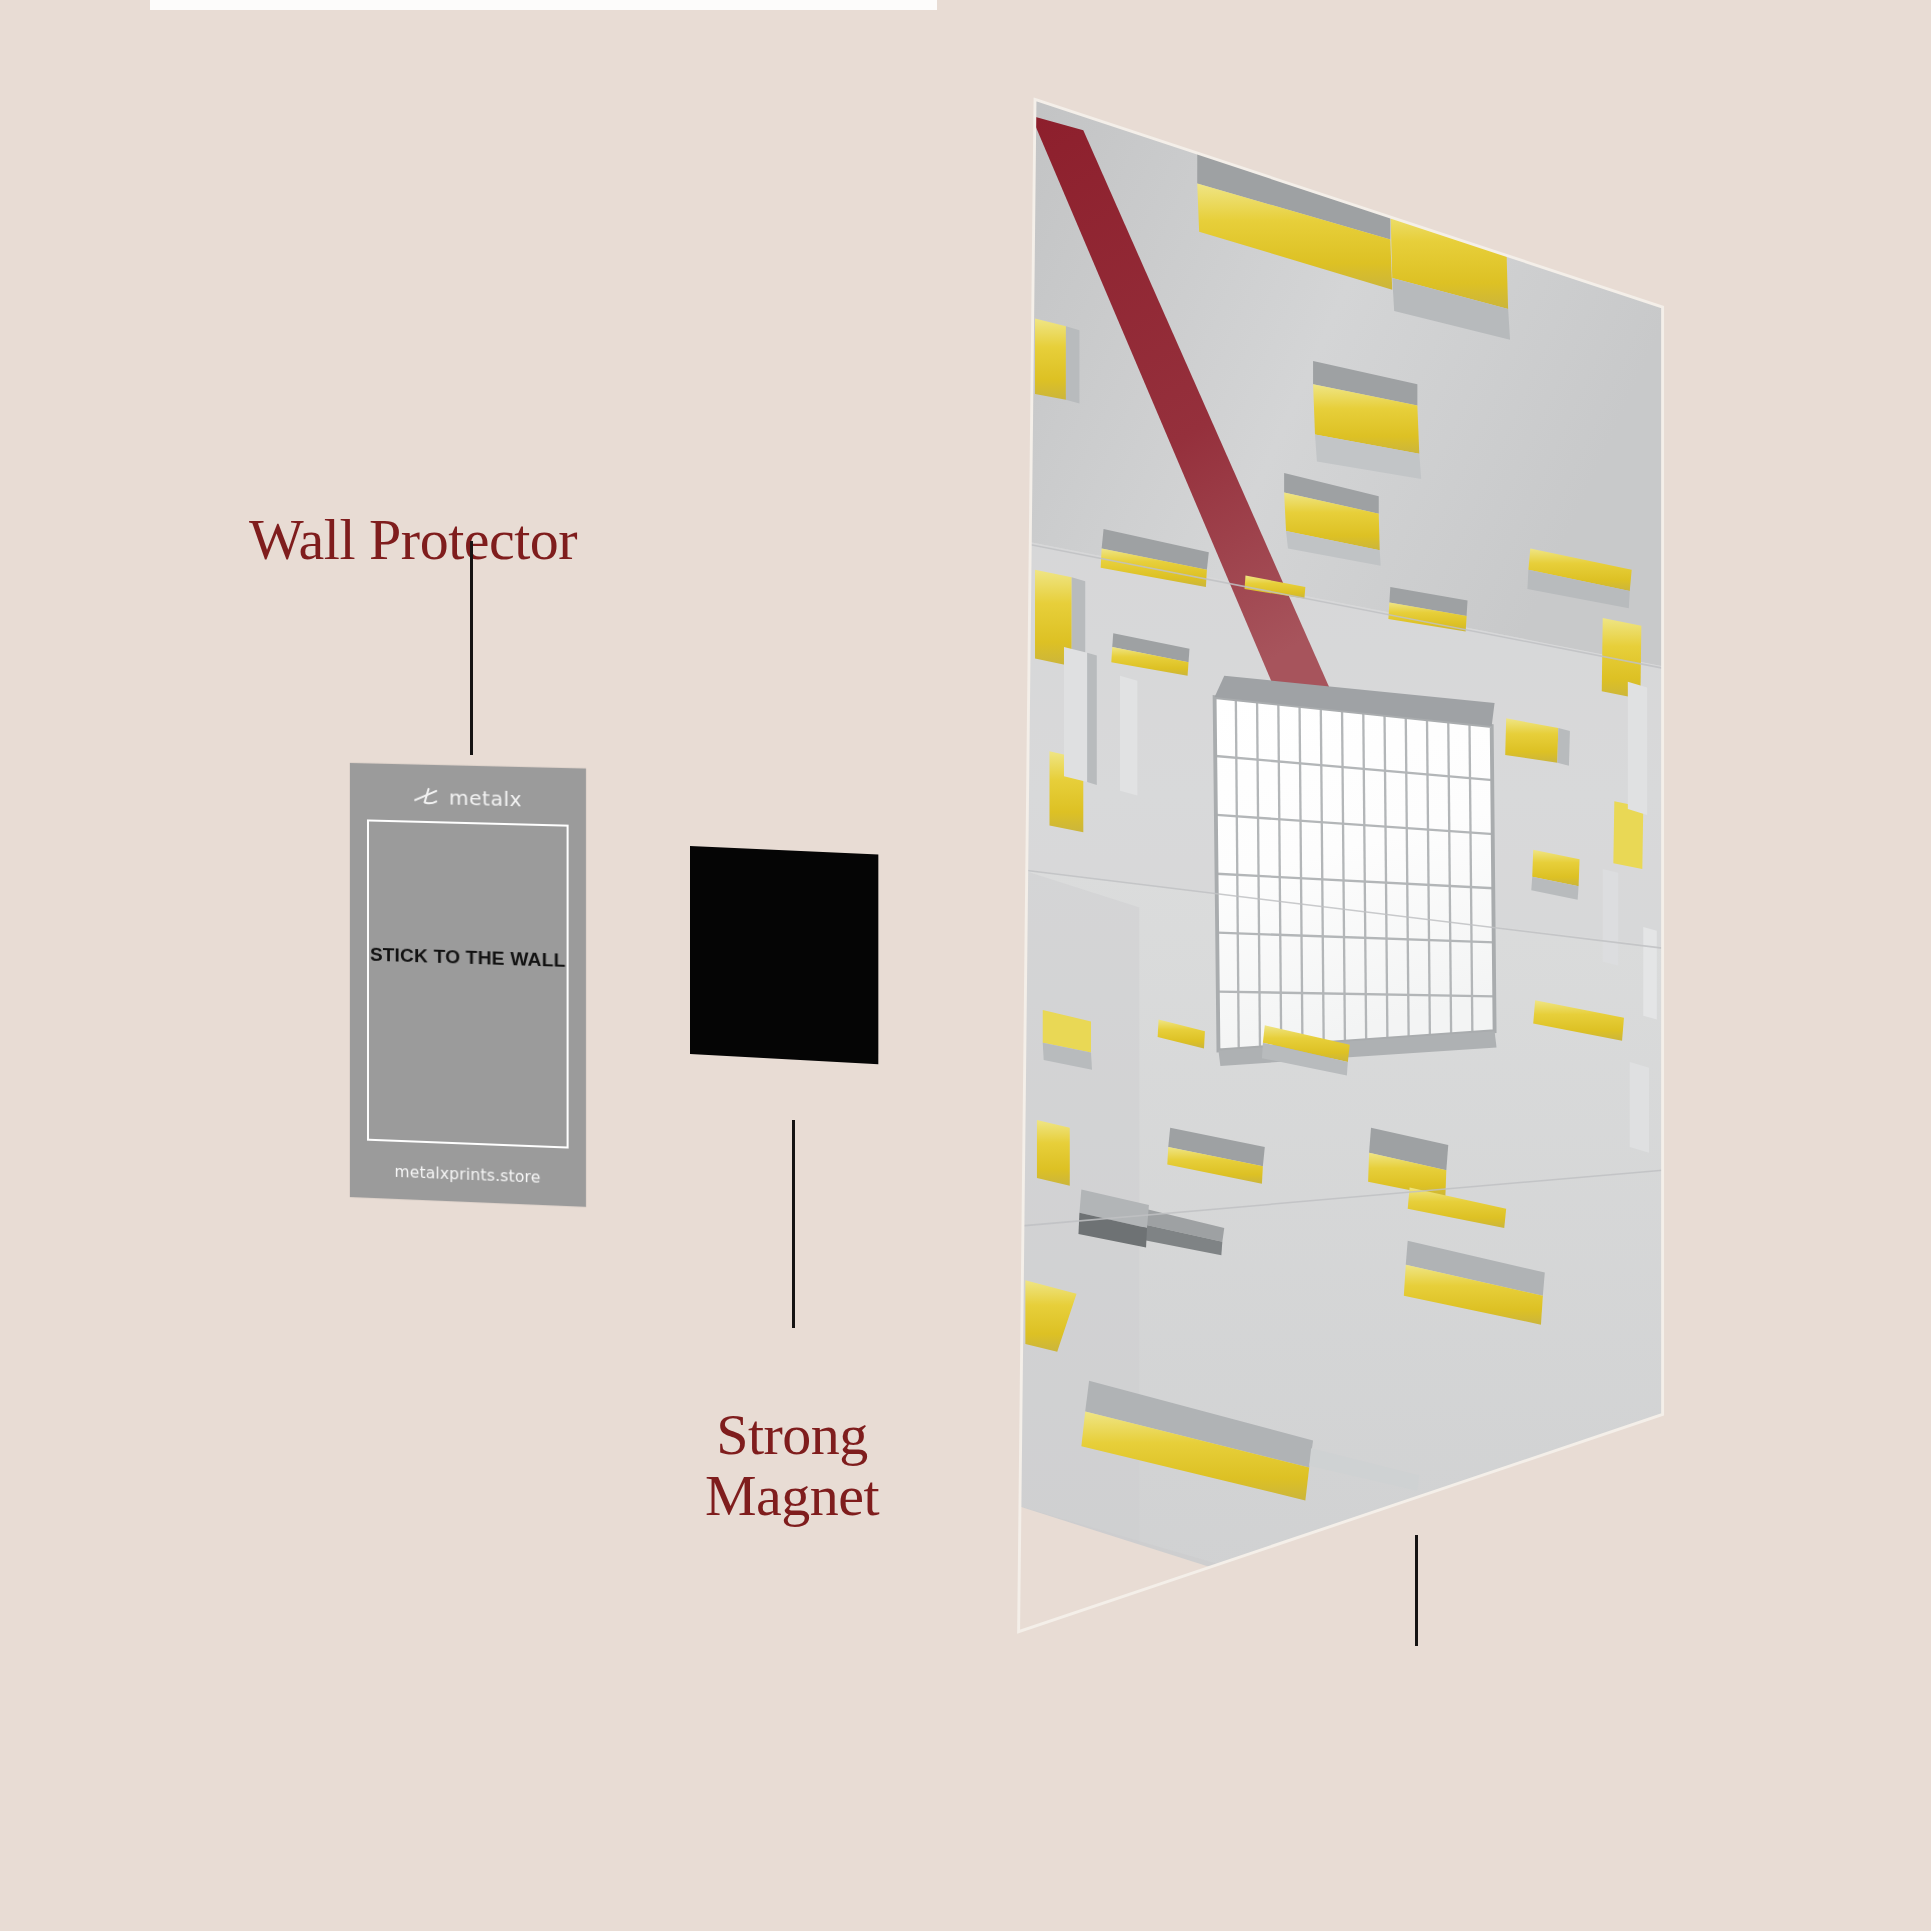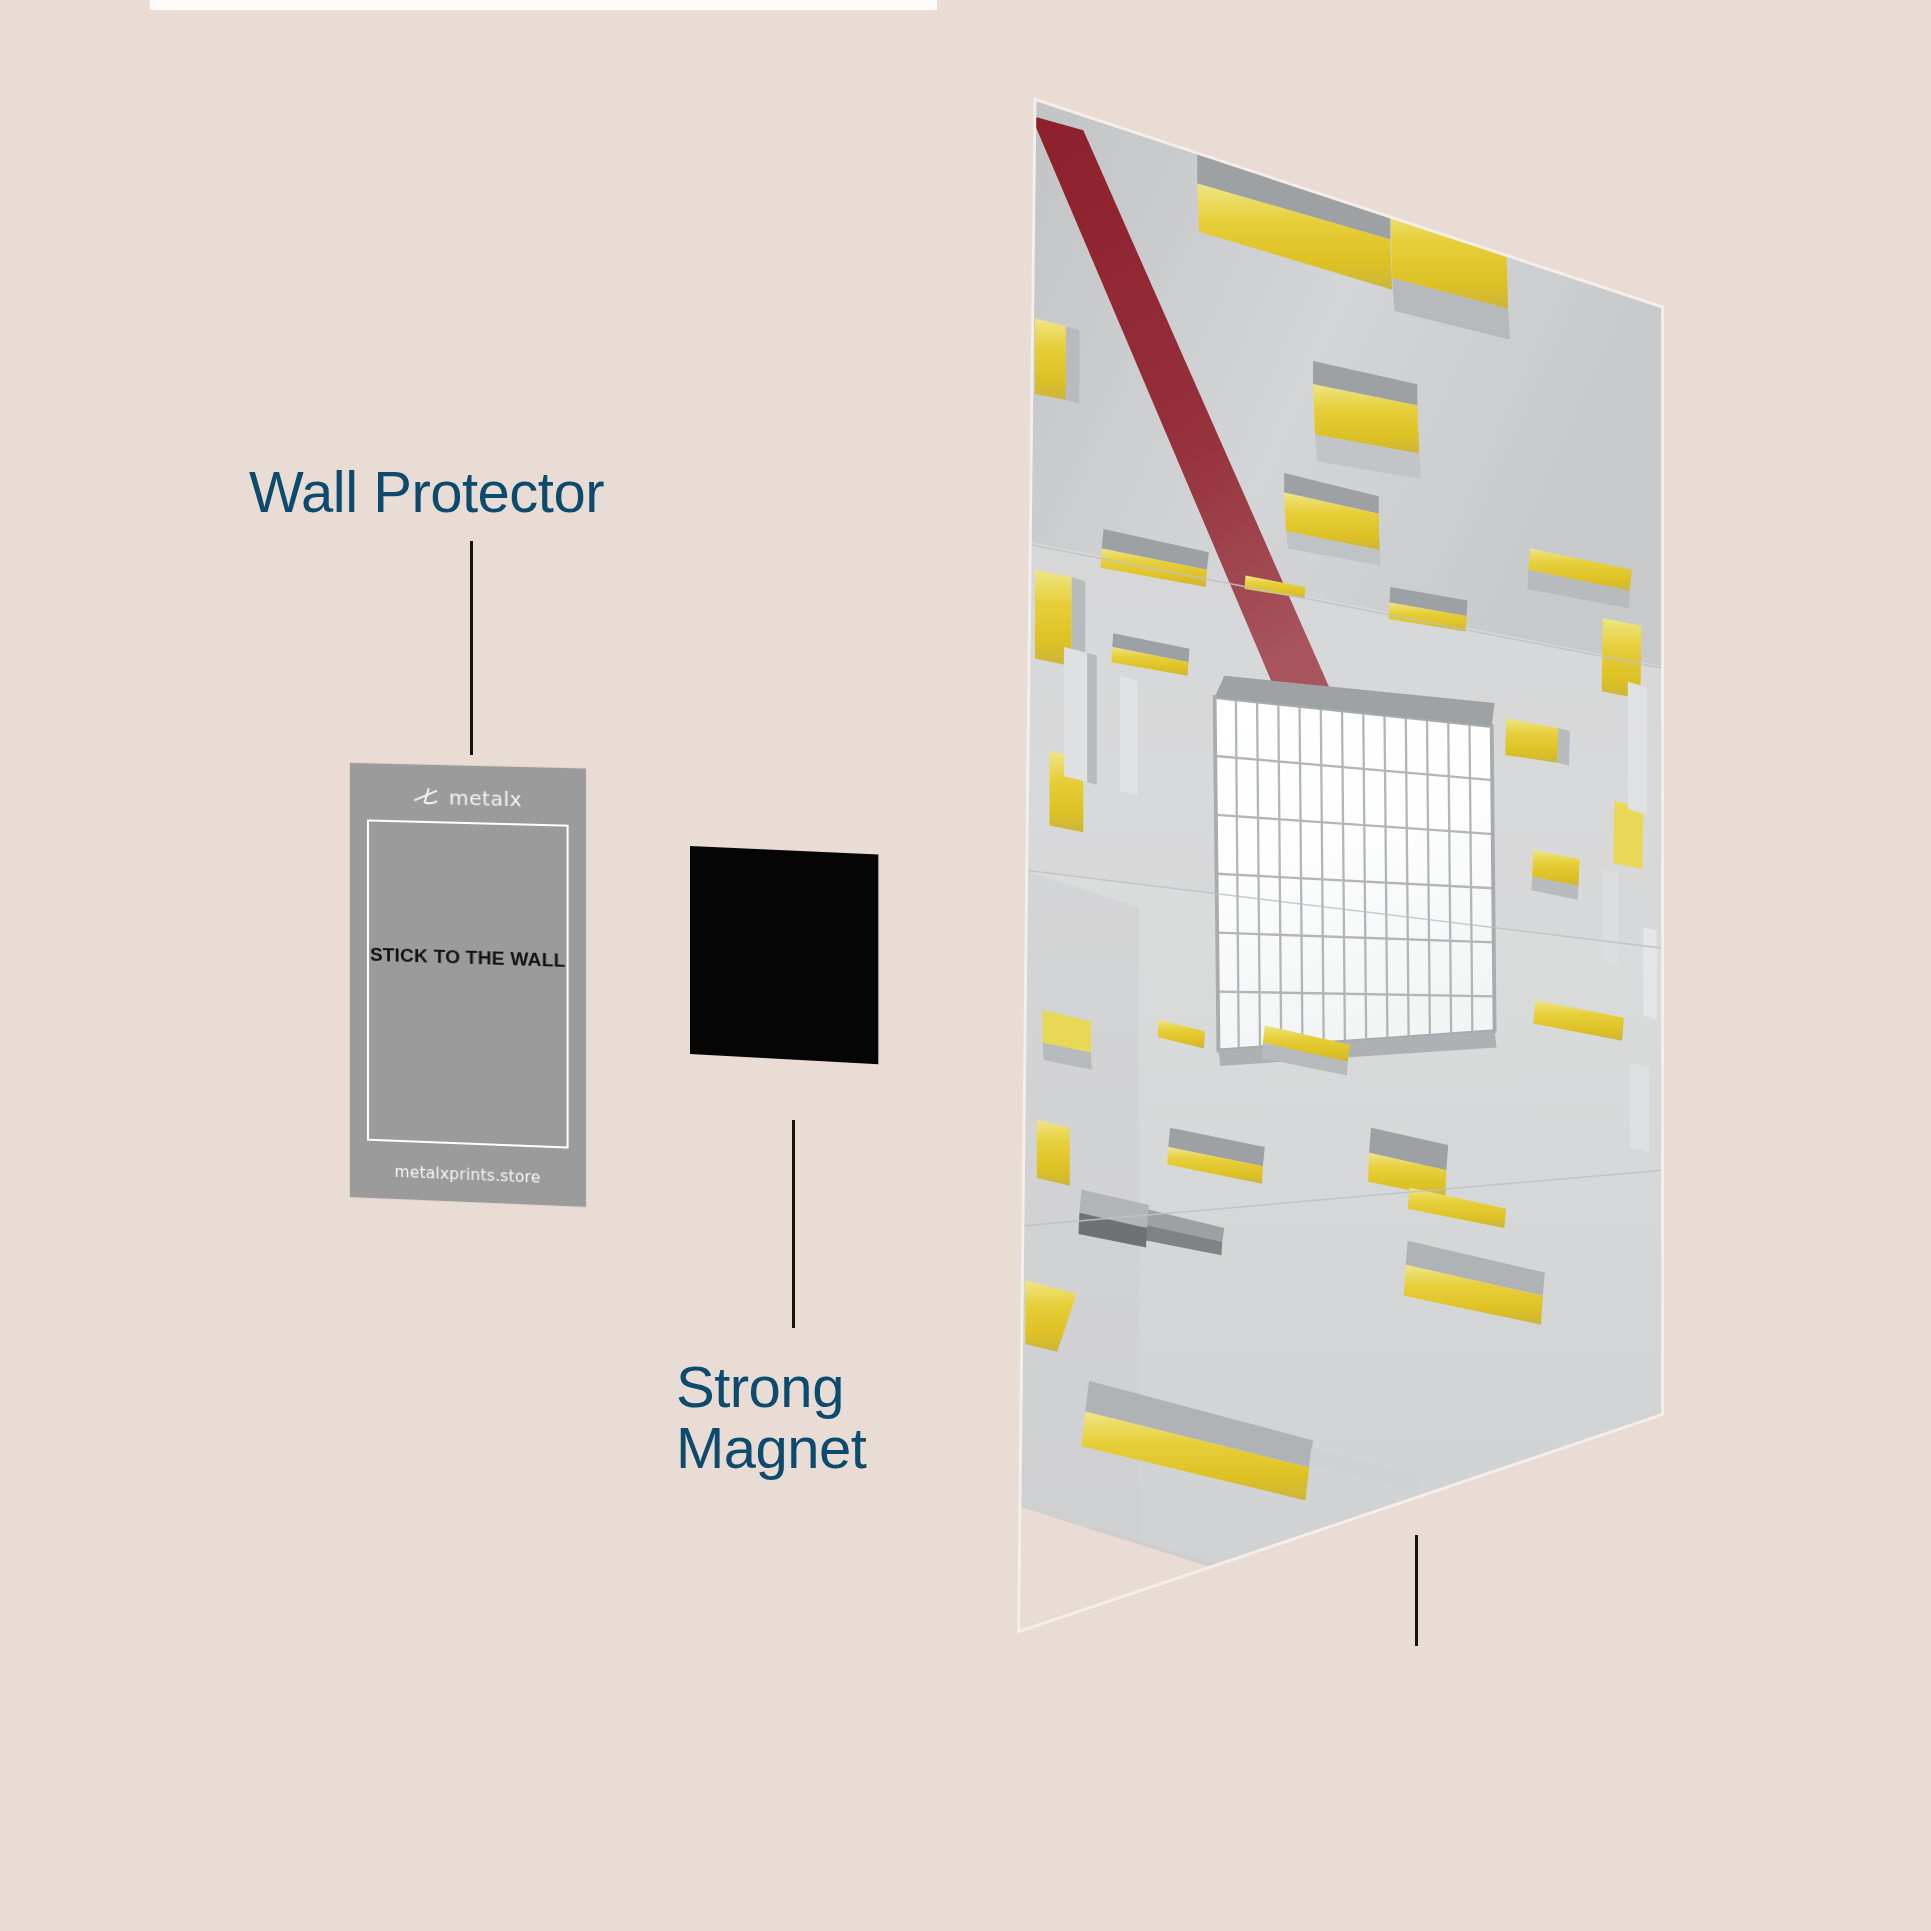--- a/index.html
+++ b/index.html
@@ -29,36 +29,38 @@
     left: 150px;
     top: -1.9px;
     width: 787px;
     height: 11.6px;
     background: #fdfcfb;
   }
 
   
   .callout-label {
     position: absolute;
-    color: #0c4a6e;
-    font-family: Liberation Sans, sans-serif;
+    color: #7f1d1d;
+    font-family: Liberation Serif, serif;
     font-weight: 400;
     letter-spacing: -0.5px;
     white-space: pre-line;
     line-height: 1.06;
+    margin-top: 48px;
   }
   #label-wall-protector {
     left: 249px;
     top: 461px;
     font-size: 58px;
   }
   #label-strong-magnet {
     left: 676px;
     top: 1356px;
     font-size: 58px;
+    text-align: center;
     width: 232px;
   }
   #label-metal-poster {
     left: 1212px;
     top: 1648px;
     font-size: 58px;
   }
 
   .leader {
     position: absolute;

